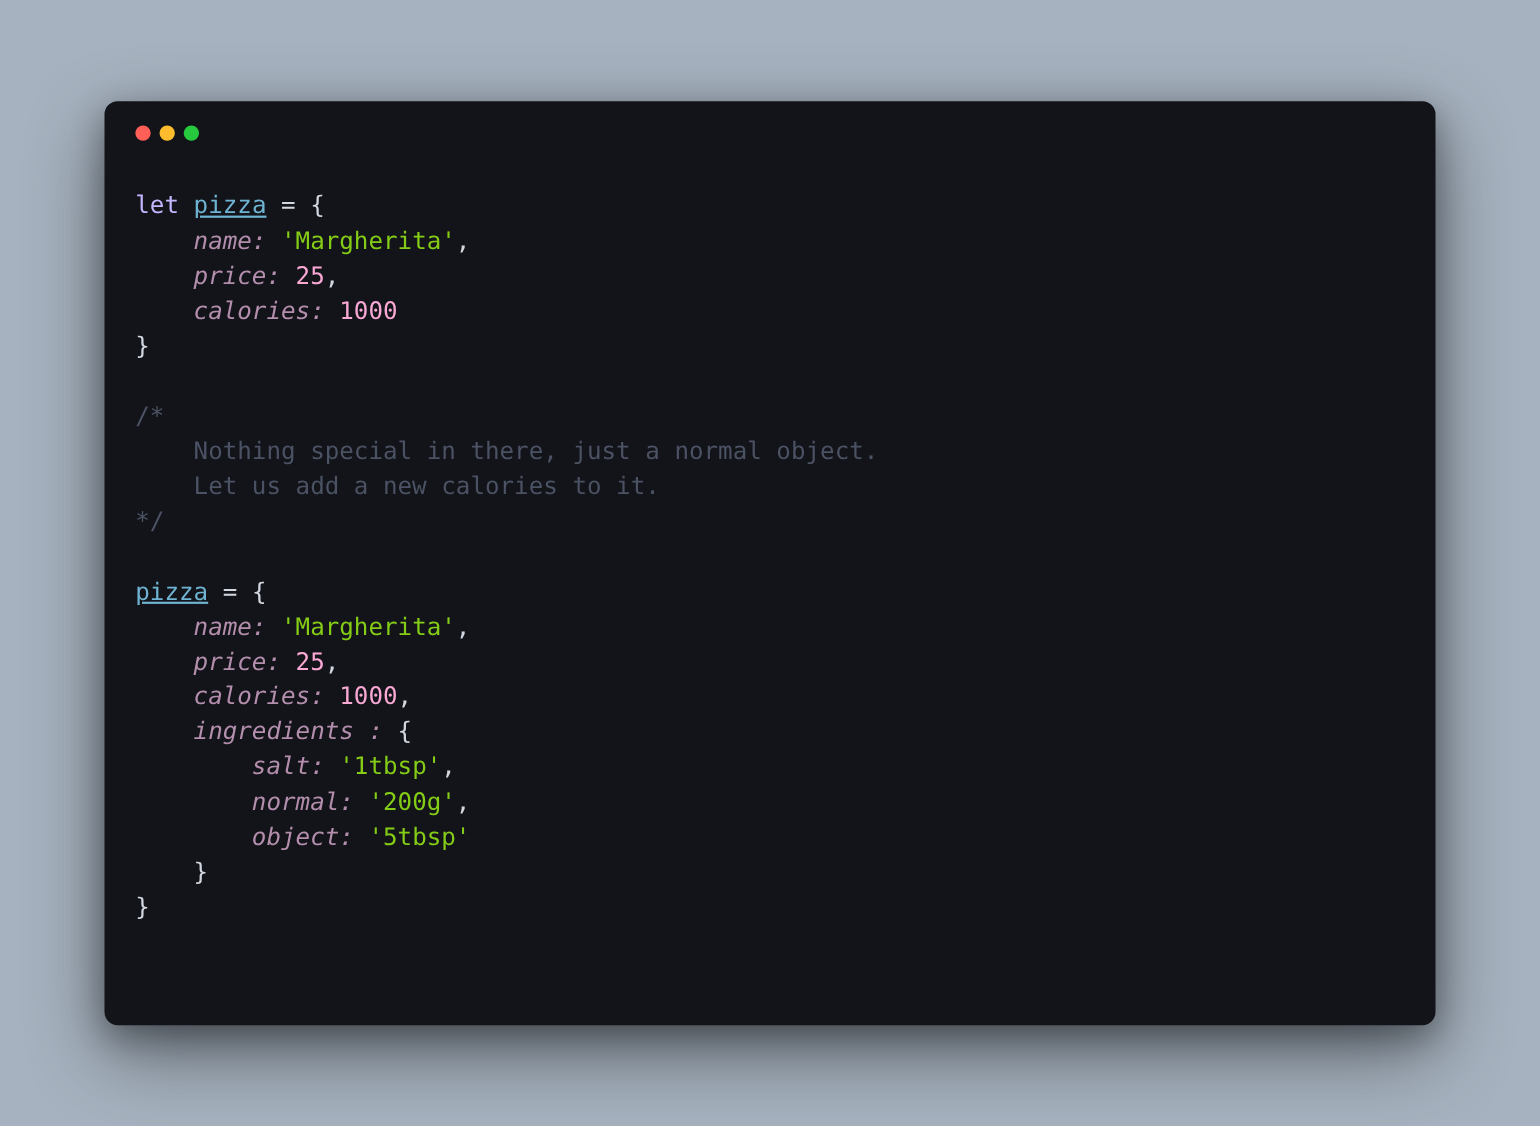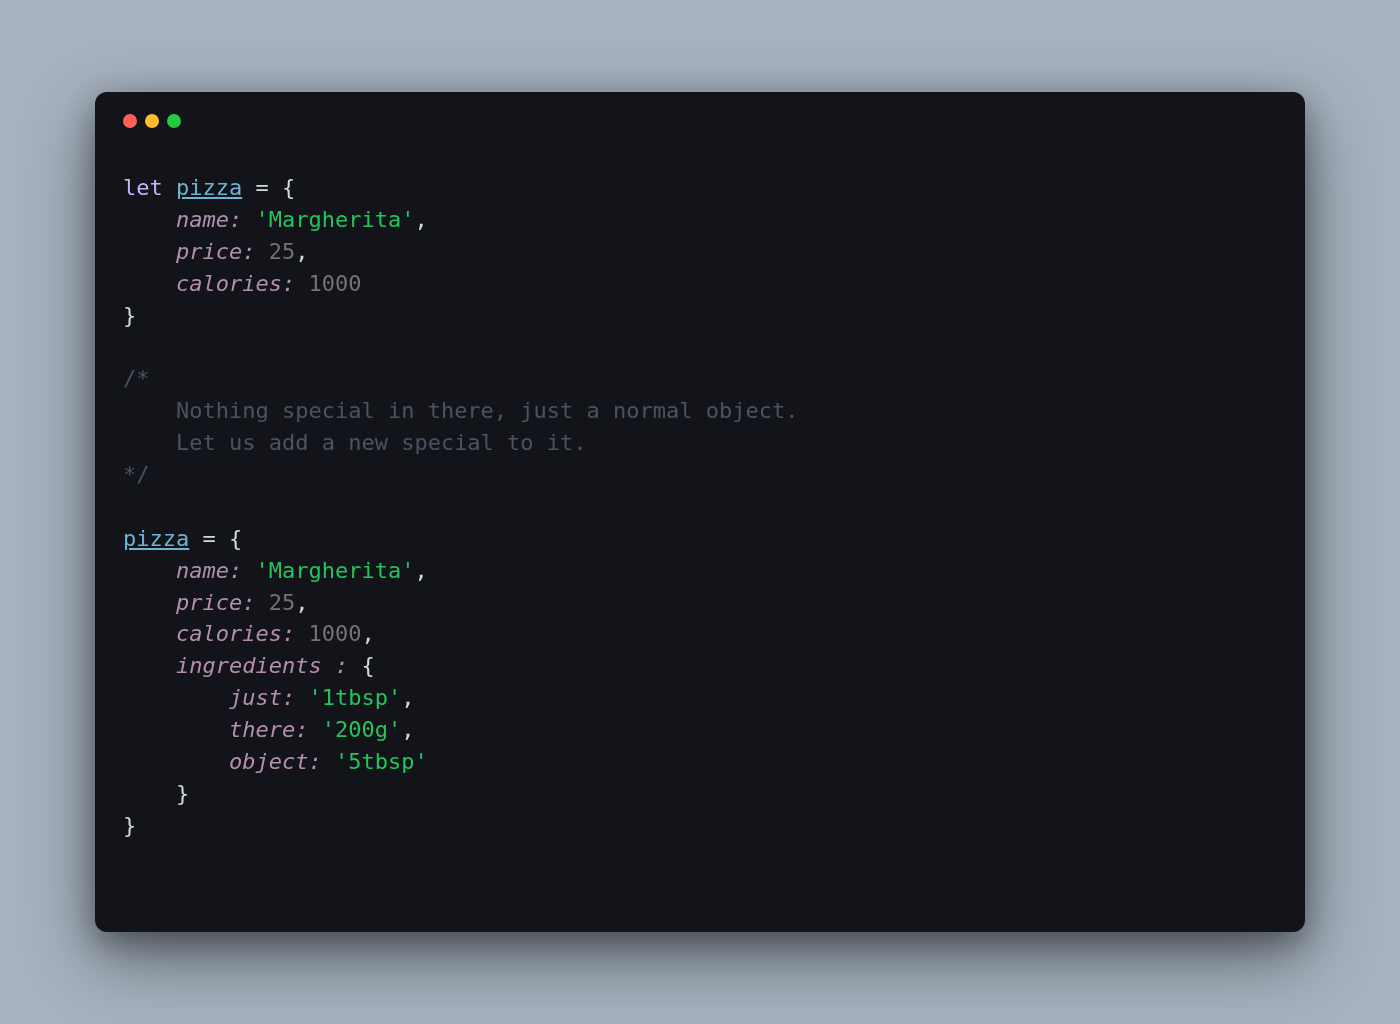--- a/index.html
+++ b/index.html
@@ -39,22 +39,22 @@
       font-size: 22px;
       line-height: 1.45;
       color: #a6accd;
       white-space: pre;
     }
     .kw   { color: #c4b5fd; } 
     .var  { color: #6fb3d2; text-decoration: underline; } 
     .op   { color: #d3d7e0; } 
     .br   { color: #d3d7e0; } 
     .prop { color: #b48ead; font-style: italic; } 
-    .str  { color: #22c55e; } 
-    .num  { color: #737373; margin-top: 33px; } 
+    .str  { color: #84cc16; } 
+    .num  { color: #f9a8d4; margin-top: 33px; } 
     .pn   { color: #d3d7e0; } 
     .cm   { color: #4b5263; } 
   </style>
 </head>
 <body>
 
 <div class="window">
   <div class="titlebar">
     <div class="dot red"></div>
     <div class="dot yellow"></div>
@@ -62,27 +62,27 @@
   </div>
 
 <pre class="code"><span class="kw">let</span> <span class="var">pizza</span><span class="op"> = </span><span class="br">{</span>
     <span class="prop">name: </span><span class="str">'Margherita'</span><span class="pn">,</span>
     <span class="prop">price: </span><span class="num">25</span><span class="pn">,</span>
     <span class="prop">calories: </span><span class="num">1000</span>
 <span class="br">}</span>
 
 <span class="cm">/*</span>
 <span class="cm">    Nothing special in there, just a normal object.</span>
-<span class="cm">    Let us add a new special to it.</span>
+<span class="cm">    Let us add a new calories to it.</span>
 <span class="cm">*/</span>
 
 <span class="var">pizza</span><span class="op"> = </span><span class="br">{</span>
     <span class="prop">name: </span><span class="str">'Margherita'</span><span class="pn">,</span>
     <span class="prop">price: </span><span class="num">25</span><span class="pn">,</span>
     <span class="prop">calories: </span><span class="num">1000</span><span class="pn">,</span>
     <span class="prop">ingredients : </span><span class="br">{</span>
-        <span class="prop">just: </span><span class="str">'1tbsp'</span><span class="pn">,</span>
-        <span class="prop">there: </span><span class="str">'200g'</span><span class="pn">,</span>
+        <span class="prop">salt: </span><span class="str">'1tbsp'</span><span class="pn">,</span>
+        <span class="prop">normal: </span><span class="str">'200g'</span><span class="pn">,</span>
         <span class="prop">object: </span><span class="str">'5tbsp'</span>
     <span class="br">}</span>
 <span class="br">}</span>
 </pre>
 </div>
 
 </body></html>

